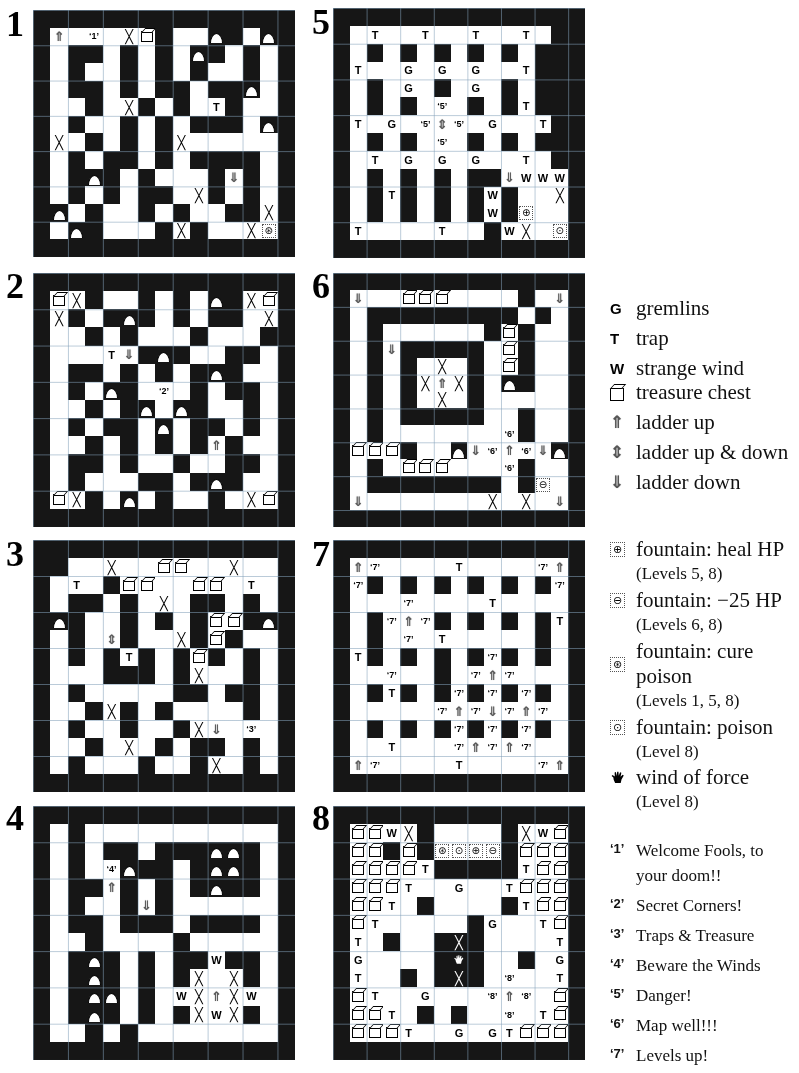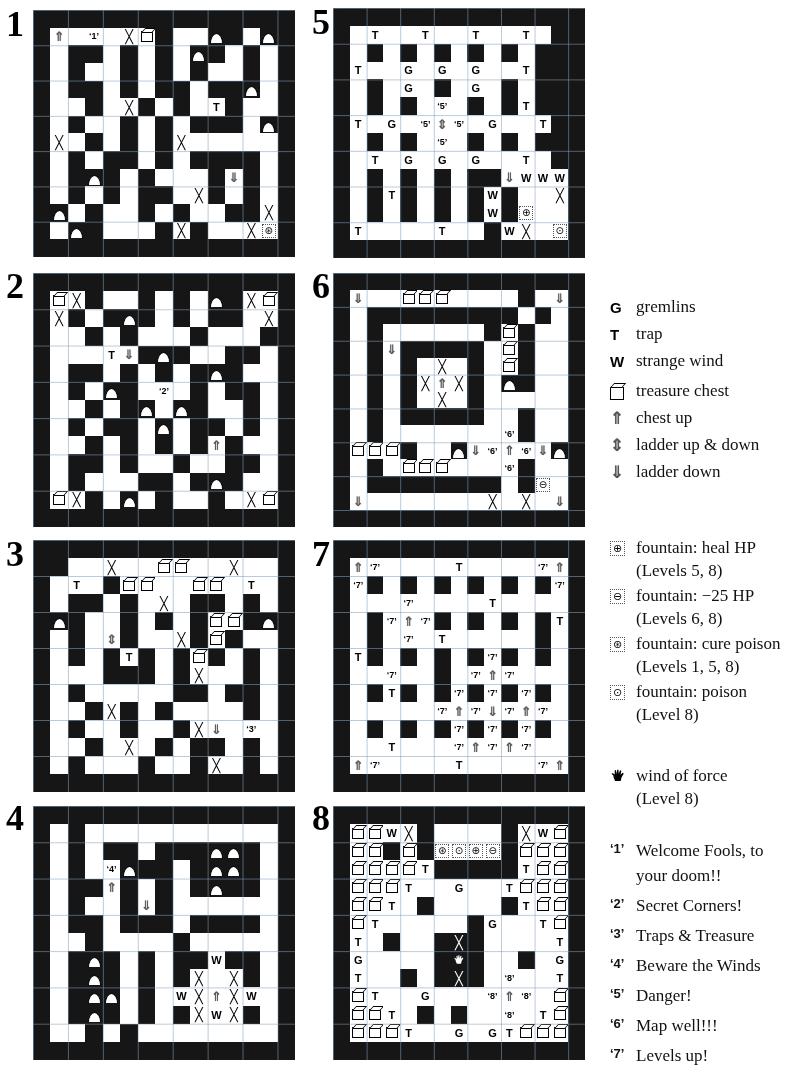--- a/index.html
+++ b/index.html
@@ -40,21 +40,21 @@
   #n3{left:6px;top:536px;} #n4{left:6px;top:800px;}
   #n5{left:312px;top:4px;} #n6{left:312px;top:268px;}
   #n7{left:312px;top:536px;}#n8{left:312px;top:800px;}
 
   
   .legend-group{position:absolute;left:610px;width:188px;}
   #lg-monsters{top:296px;} #lg-features{top:380px;} #lg-fountains{top:537px;}
   #lg-mark{top:765px;} #lg-messages{top:838px;}
   .lrow{display:flex;align-items:center;margin-bottom:5px;min-height:22px;}
   .lrow .ic{width:26px;display:flex;justify-content:flex-start;align-items:center;flex:none;}
-  .lrow .lbl{font-size:17px;color:#111;}
+  .lrow .lbl{font-size:21px;color:#111;}
   .lsub{font-size:17px;margin:-3px 0 4px 26px;color:#111;}
   .lsym{font-family:"Liberation Sans",sans-serif;font-weight:bold;font-size:15px;color:#000;}
   .big-dome{width:16px;height:13px;background:#fff;border:3px solid #000;border-bottom:none;
         border-radius:55% 55% 0 0/95% 95% 0 0;}
   .big-ladder{font-family:"DejaVu Sans",sans-serif;font-weight:bold;font-size:17px;color:#555;
         text-shadow:0 0 1px #888;line-height:1;}
   .big-chest{display:inline-block;width:12px;height:11px;background:#fff;border:1.5px solid #000;position:relative;margin-top:4px;}
   .big-chest::before{content:"";position:absolute;left:1px;top:-5px;width:10px;height:3px;background:#fff;
         border:1px solid #000;transform:skewX(-42deg);}
   .msg-row{display:flex;margin-bottom:5px;}
@@ -2409,21 +2409,21 @@
 
   <div class="legend-group" id="lg-features">
     <div class="lrow">
       <span class="ic">
           <span class="big-chest"></span>
         </span>
       <span class="lbl">treasure chest</span>
     </div>
     <div class="lrow">
       <span class="ic big-ladder">⇑</span>
-      <span class="lbl">chest up</span>
+      <span class="lbl">ladder up</span>
     </div>
     <div class="lrow">
       <span class="ic big-ladder">⇕</span>
       <span class="lbl">ladder up &amp; down</span>
     </div>
     <div class="lrow">
       <span class="ic big-ladder">⇓</span>
       <span class="lbl">ladder down</span>
     </div>
   </div>

